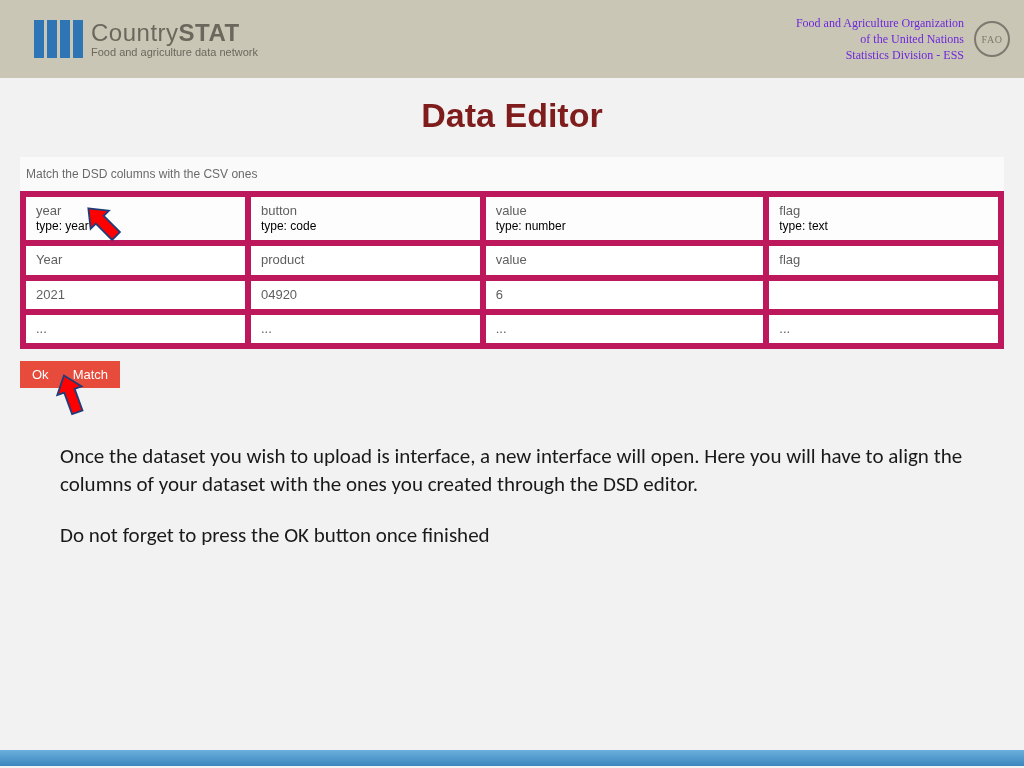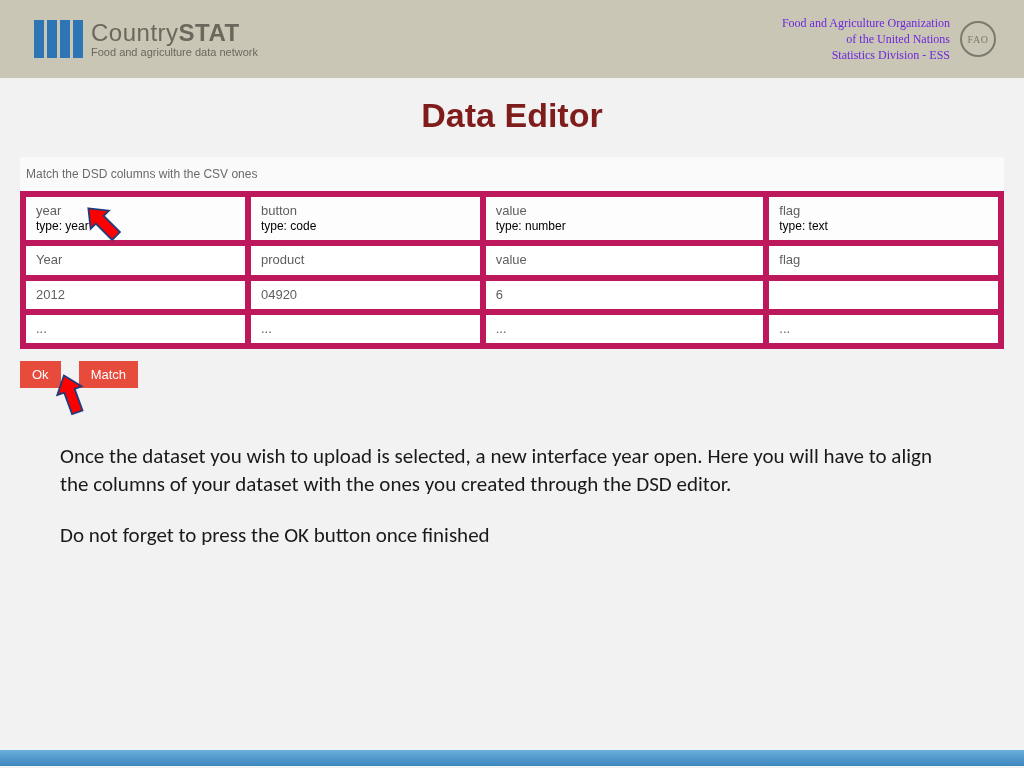--- a/index.html
+++ b/index.html
@@ -13,21 +13,21 @@
   }
 
   
   .header-bar {
     width: 100%;
     height: 78px;
     background: #cac6b5;
     display: flex;
     align-items: center;
     justify-content: space-between;
-    padding: 0 28px 0 34px;
+    padding: 0 14px 0 34px;
   }
   .logo-block { display: flex; align-items: center; gap: 8px; }
   .logo-bars { display: flex; gap: 3px; }
   .logo-bars span {
     display: block; width: 10px; height: 38px; background: #2e75b6;
   }
   .logo-text { display: flex; flex-direction: column; line-height: 1; }
   .logo-text .brand {
     font-size: 24px; color: #6b675c; letter-spacing: .5px;
   }
@@ -85,21 +85,21 @@
   table.matcher tr:first-child td { background: #fdfdfd; }
   table.matcher td .sub { display:block; font-size: 12px; color: #000000; }
 
   col.c1 { width: 23%; }
   col.c2 { width: 24%; }
   col.c3 { width: 29%; }
   col.c4 { width: 24%; }
 
   .btn-row {
     margin: 12px 20px 0;
-    display: flex; gap: 18px;
+    display: flex; gap: 0;
   }
   .btn {
     background: #e64b3c;
     color: #fff;
     border: none;
     font-size: 13px;
     padding: 6px 12px;
     cursor: pointer;
   }
 
@@ -190,21 +190,21 @@
     </tr>
 
     <tr>
       <td>Year</td>
       <td>product</td>
       <td>value</td>
       <td>flag</td>
     </tr>
 
     <tr>
-      <td>2012</td>
+      <td>2021</td>
       <td>04920</td>
       <td>6</td>
       <td></td>
     </tr>
     <tr>
       <td>...</td>
       <td>...</td>
       <td>...</td>
       <td>...</td>
     </tr>
@@ -226,17 +226,17 @@
 </div>
 <div class="arrow" style="left:48px; top:372px;">
   <svg viewBox="0 0 100 100">
     <g transform="rotate(-20 50 50)">
       <polygon points="50,5 78,40 62,40 62,90 38,90 38,40 22,40" fill="#ff0000" stroke="#1f3d7a" stroke-width="4"></polygon>
     </g>
   </svg>
 </div>
 
 <div class="body-copy">
-  <p>Once the dataset you wish to upload is selected, a new interface year open. Here you will have to align the columns of your dataset with the ones you created through the DSD editor.</p>
+  <p>Once the dataset you wish to upload is interface, a new interface will open. Here you will have to align the columns of your dataset with the ones you created through the DSD editor.</p>
   <p>Do not forget to press the OK button once finished</p>
 </div>
 
 <div class="footer-stripe"></div>
 
 </body></html>

